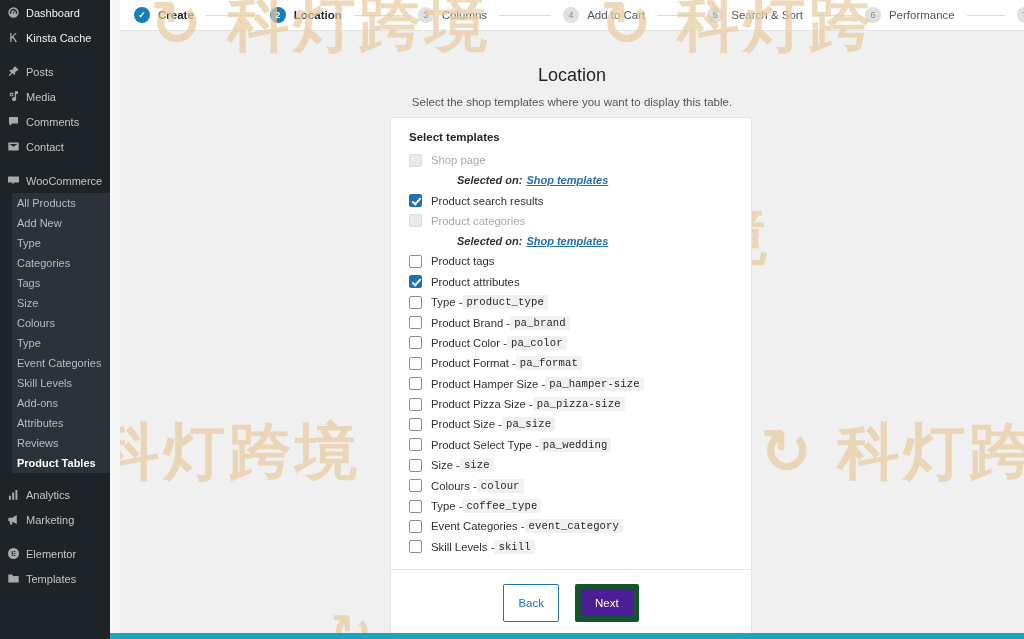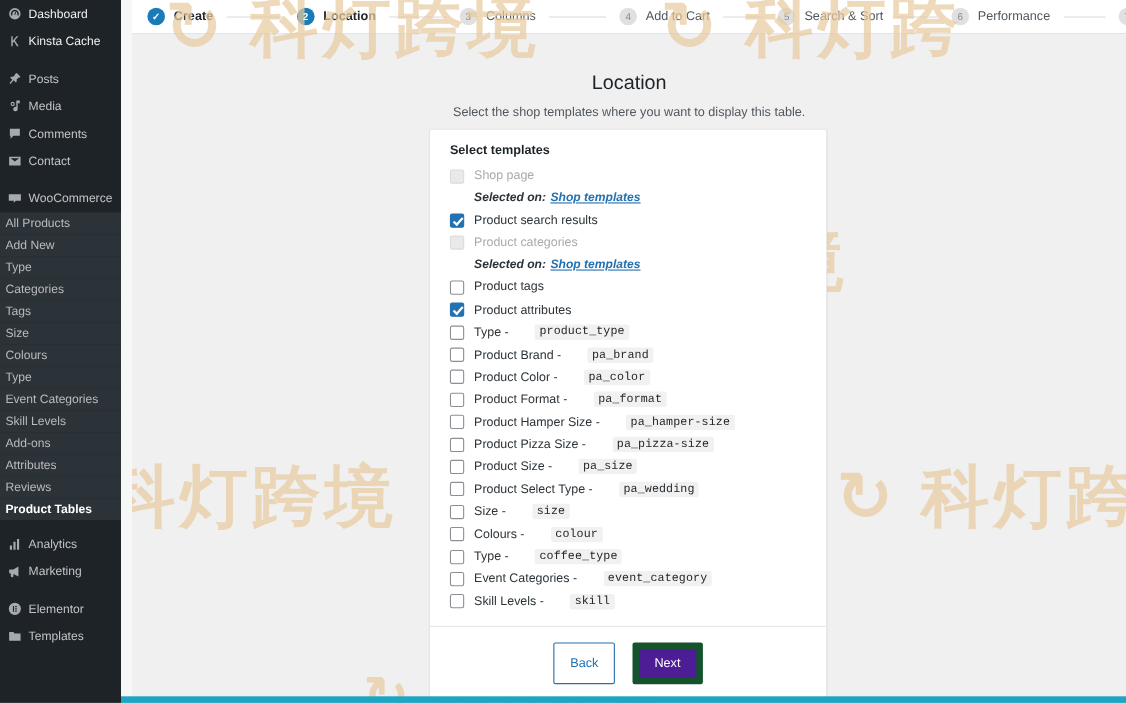--- a/index.html
+++ b/index.html
@@ -24,21 +24,21 @@
   .menu-item .mi-icon { width: 19px; flex: 0 0 19px; font-size: 12px; color: #a7aaad;
                         display: flex; align-items: center; justify-content: flex-start; }
   .menu-item .mi-label { white-space: nowrap; }
   .menu-item.current { background: #2271b1; color: #fff; font-weight: 600; }
   .menu-item.current .mi-icon { color: #fff; }
   .menu-item.current::after {
     content: ""; position: absolute; right: -8px; top: 50%; transform: translateY(-50%);
     border-top: 8px solid transparent; border-bottom: 8px solid transparent; border-left: 8px solid #f0f0f1;
   }
   .sub-item { height: 20px; display: flex; align-items: center; padding-left: 5px;
-              color: #b9bbbe; font-size: 11px; background: #2c3338; }
+              color: #b9bbbe; font-size: 11px; background: #2c3338; margin-left: 12px; }
   .sub-item.active { color: #fff; font-weight: bold; }
   .menu-sep { height: 9px; background: #1d2327; }
 
   .icon-svg { width: 13px; height: 13px; display: block; fill: currentColor; }
   #gap-left { position: absolute; left: 110px; top: 0; width: 10px; height: 639px; background: #f6f7f7; z-index: 50;}
 
   
   #stepbar { position: absolute; left: 120px; top: 0; right: 0; height: 31px; background: #fff;
              border-bottom: 1px solid #e3e4e6; display: flex; align-items: center; z-index: 30; }
   .step { display: flex; align-items: center; flex: 0 0 auto; }
@@ -67,23 +67,23 @@
   .cb-row { display: flex; align-items: center; height: 20.4px; padding-left: 18px; }
   .cb-box { width: 13px; height: 13px; flex: 0 0 13px; border: 1px solid #8c8f94;
             border-radius: 2px; background: #fff; margin-right: 9px; position: relative; }
   .cb-box.checked { background: #2271b1; border-color: #2271b1; }
   .cb-box.checked::after { content: ""; position: absolute; left: 4px; top: 1px;
             width: 3px; height: 7px; border: solid #fff; border-width: 0 2px 2px 0; transform: rotate(42deg); }
   .cb-box.disabled { background: #e9e9ea; border-color: #dcdcde; }
   .cb-label { font-size: 11.3px; color: #2c3338; white-space: nowrap; }
   .cb-label.disabled { color: #a7aaad; }
   .code { font-family: "Liberation Mono", monospace; font-size: 10.6px; color: #23282d;
-          background: #f1f1f1; padding: 1px 4px; border-radius: 2px; letter-spacing: .1px; margin-left: 24px; }
-
-  .sel-row { display: flex; align-items: center; height: 20px; padding-left: 40px; }
+          background: #f1f1f1; padding: 1px 4px; border-radius: 2px; letter-spacing: .1px; }
+
+  .sel-row { display: flex; align-items: center; height: 20px; padding-left: 40px; margin-left: 26px; }
   .sel-txt { font-size: 11px; font-style: italic; font-weight: bold; color: #2c3338; }
   .sel-link { font-size: 11px; font-style: italic; font-weight: bold; color: #2271b1;
               text-decoration: underline; margin-left: 4px; cursor: pointer; }
 
   #card-footer { border-top: 1px solid #e6e6e6; padding: 14px 0; display: flex;
                  justify-content: center; gap: 16px; }
   .btn { font-size: 11.5px; padding: 5px 14px; border-radius: 2px; cursor: pointer; line-height: 1.4; }
   .btn-secondary { background: #fff; border: 1px solid #2271b1; color: #2271b1; }
   .btn-primary { background: #4c1d95; border: 6px solid #14532d; color: #fff; }
 

